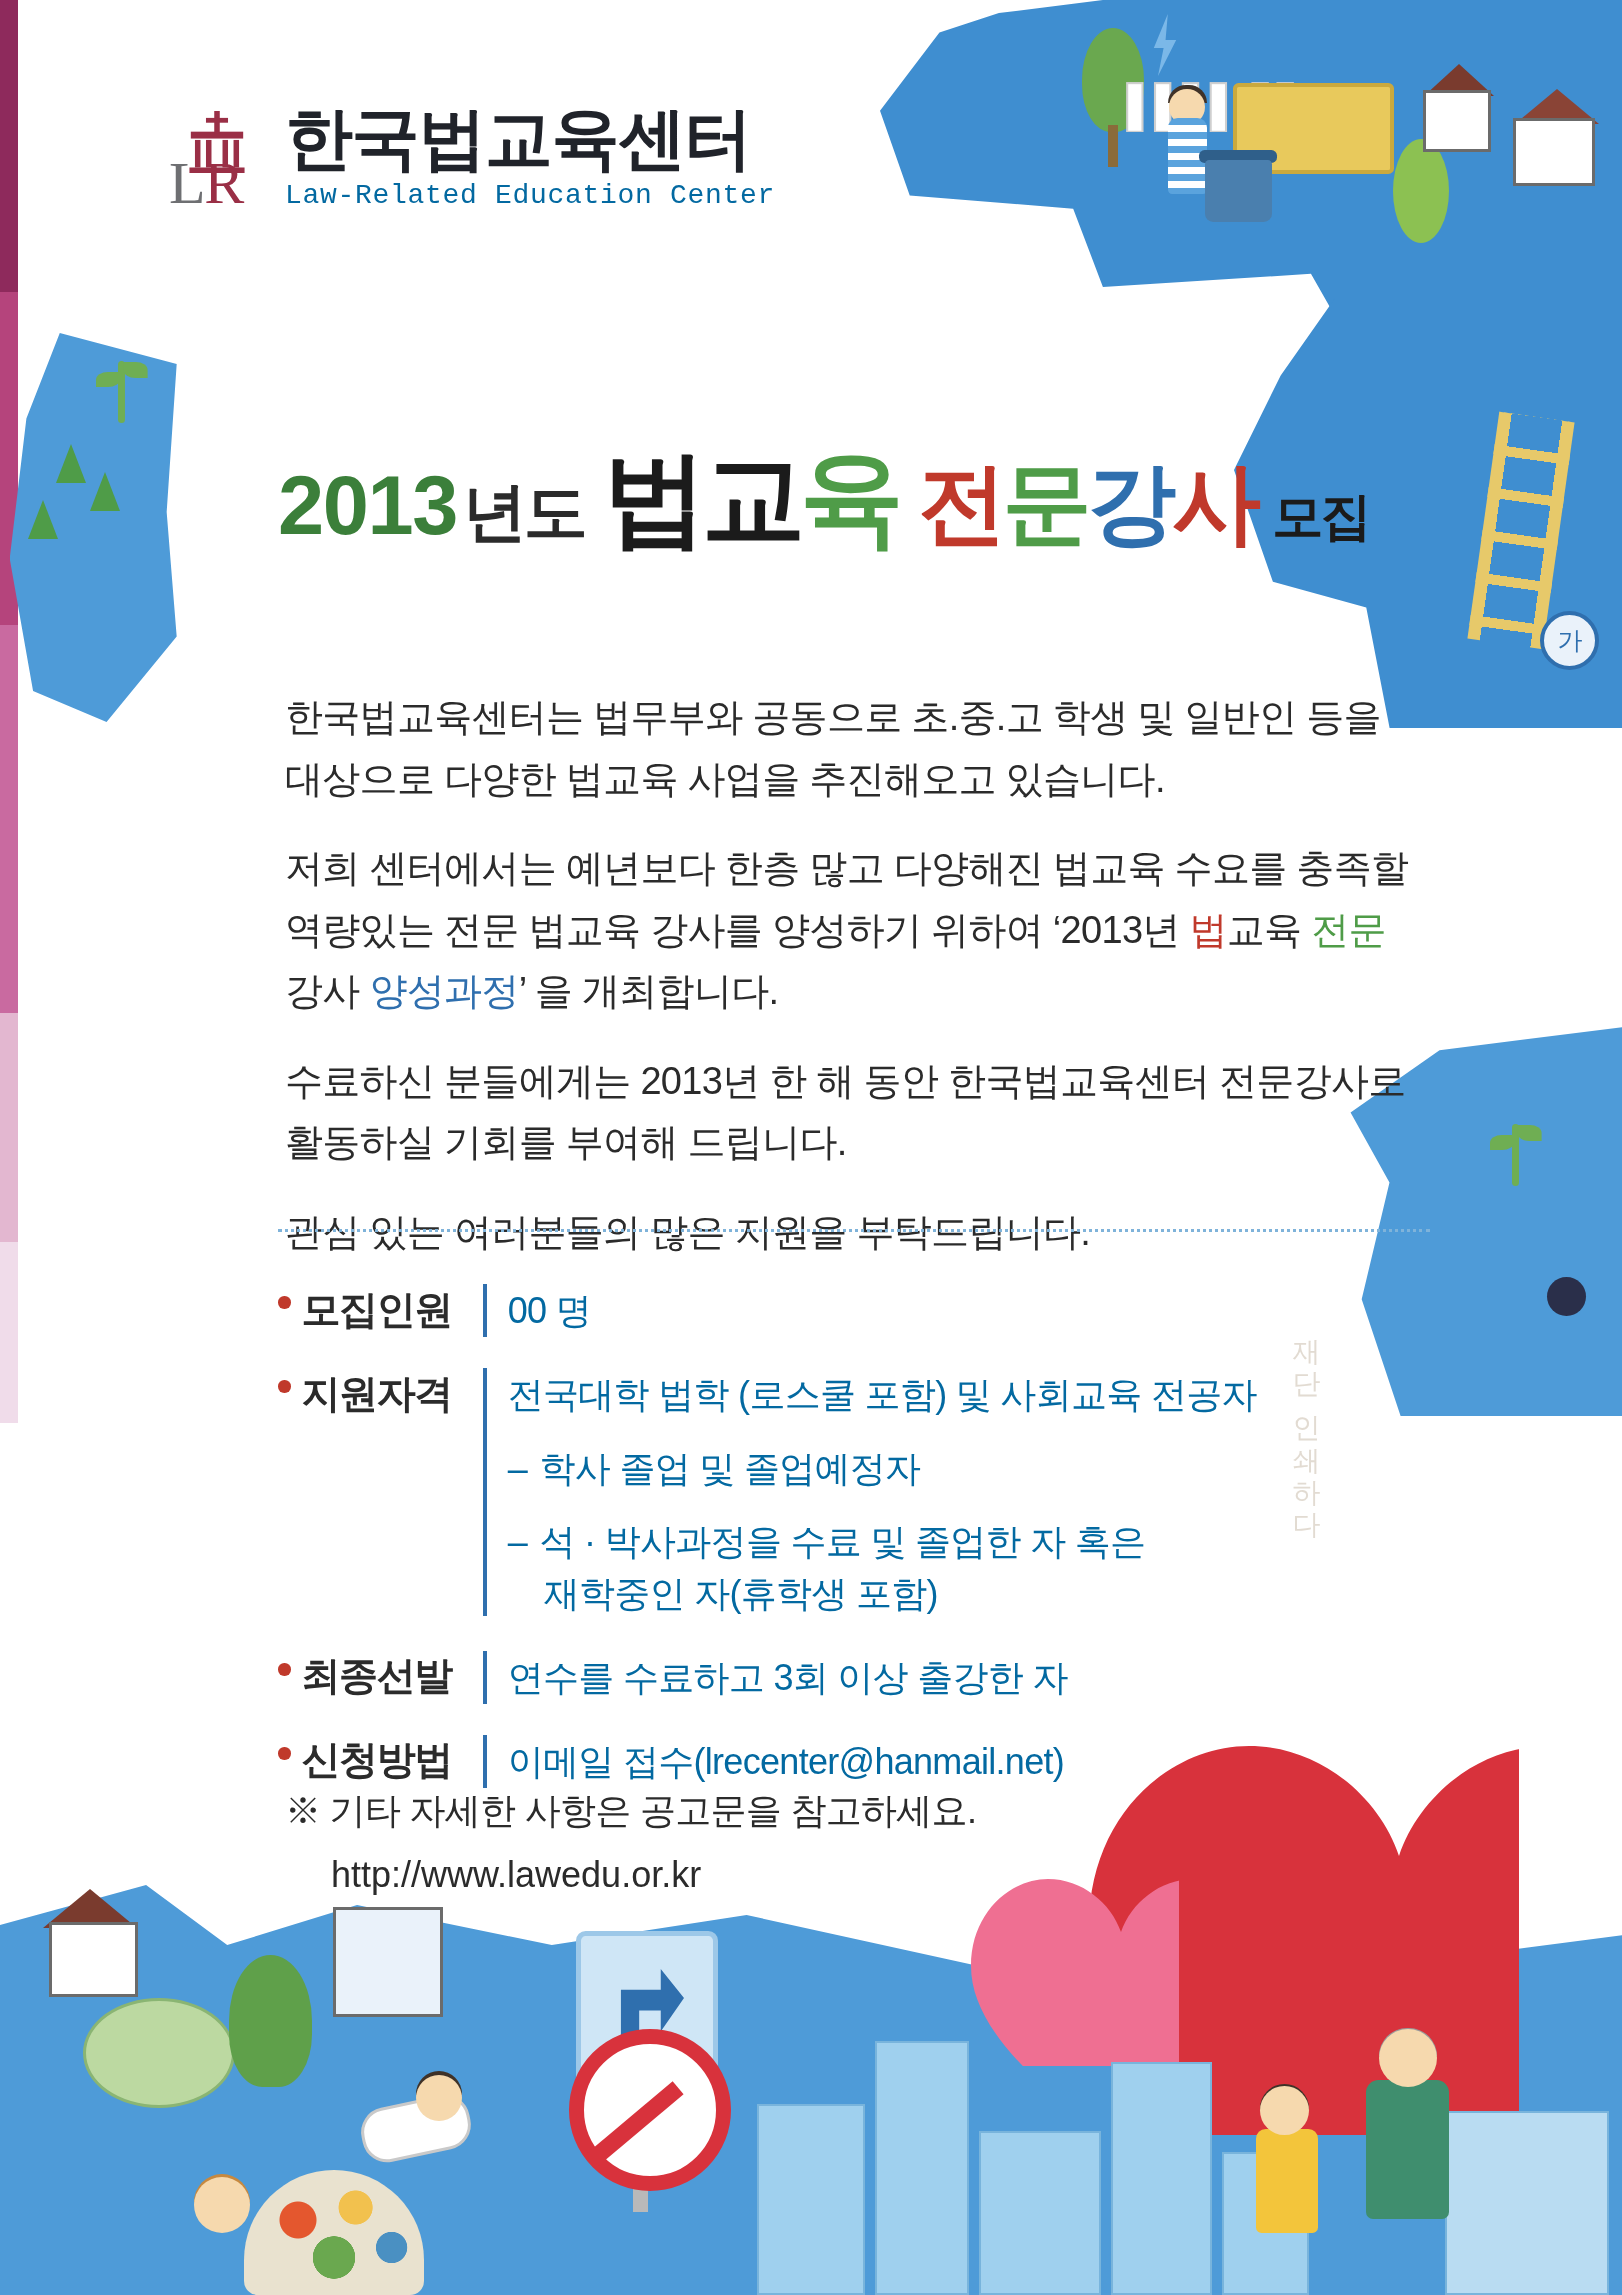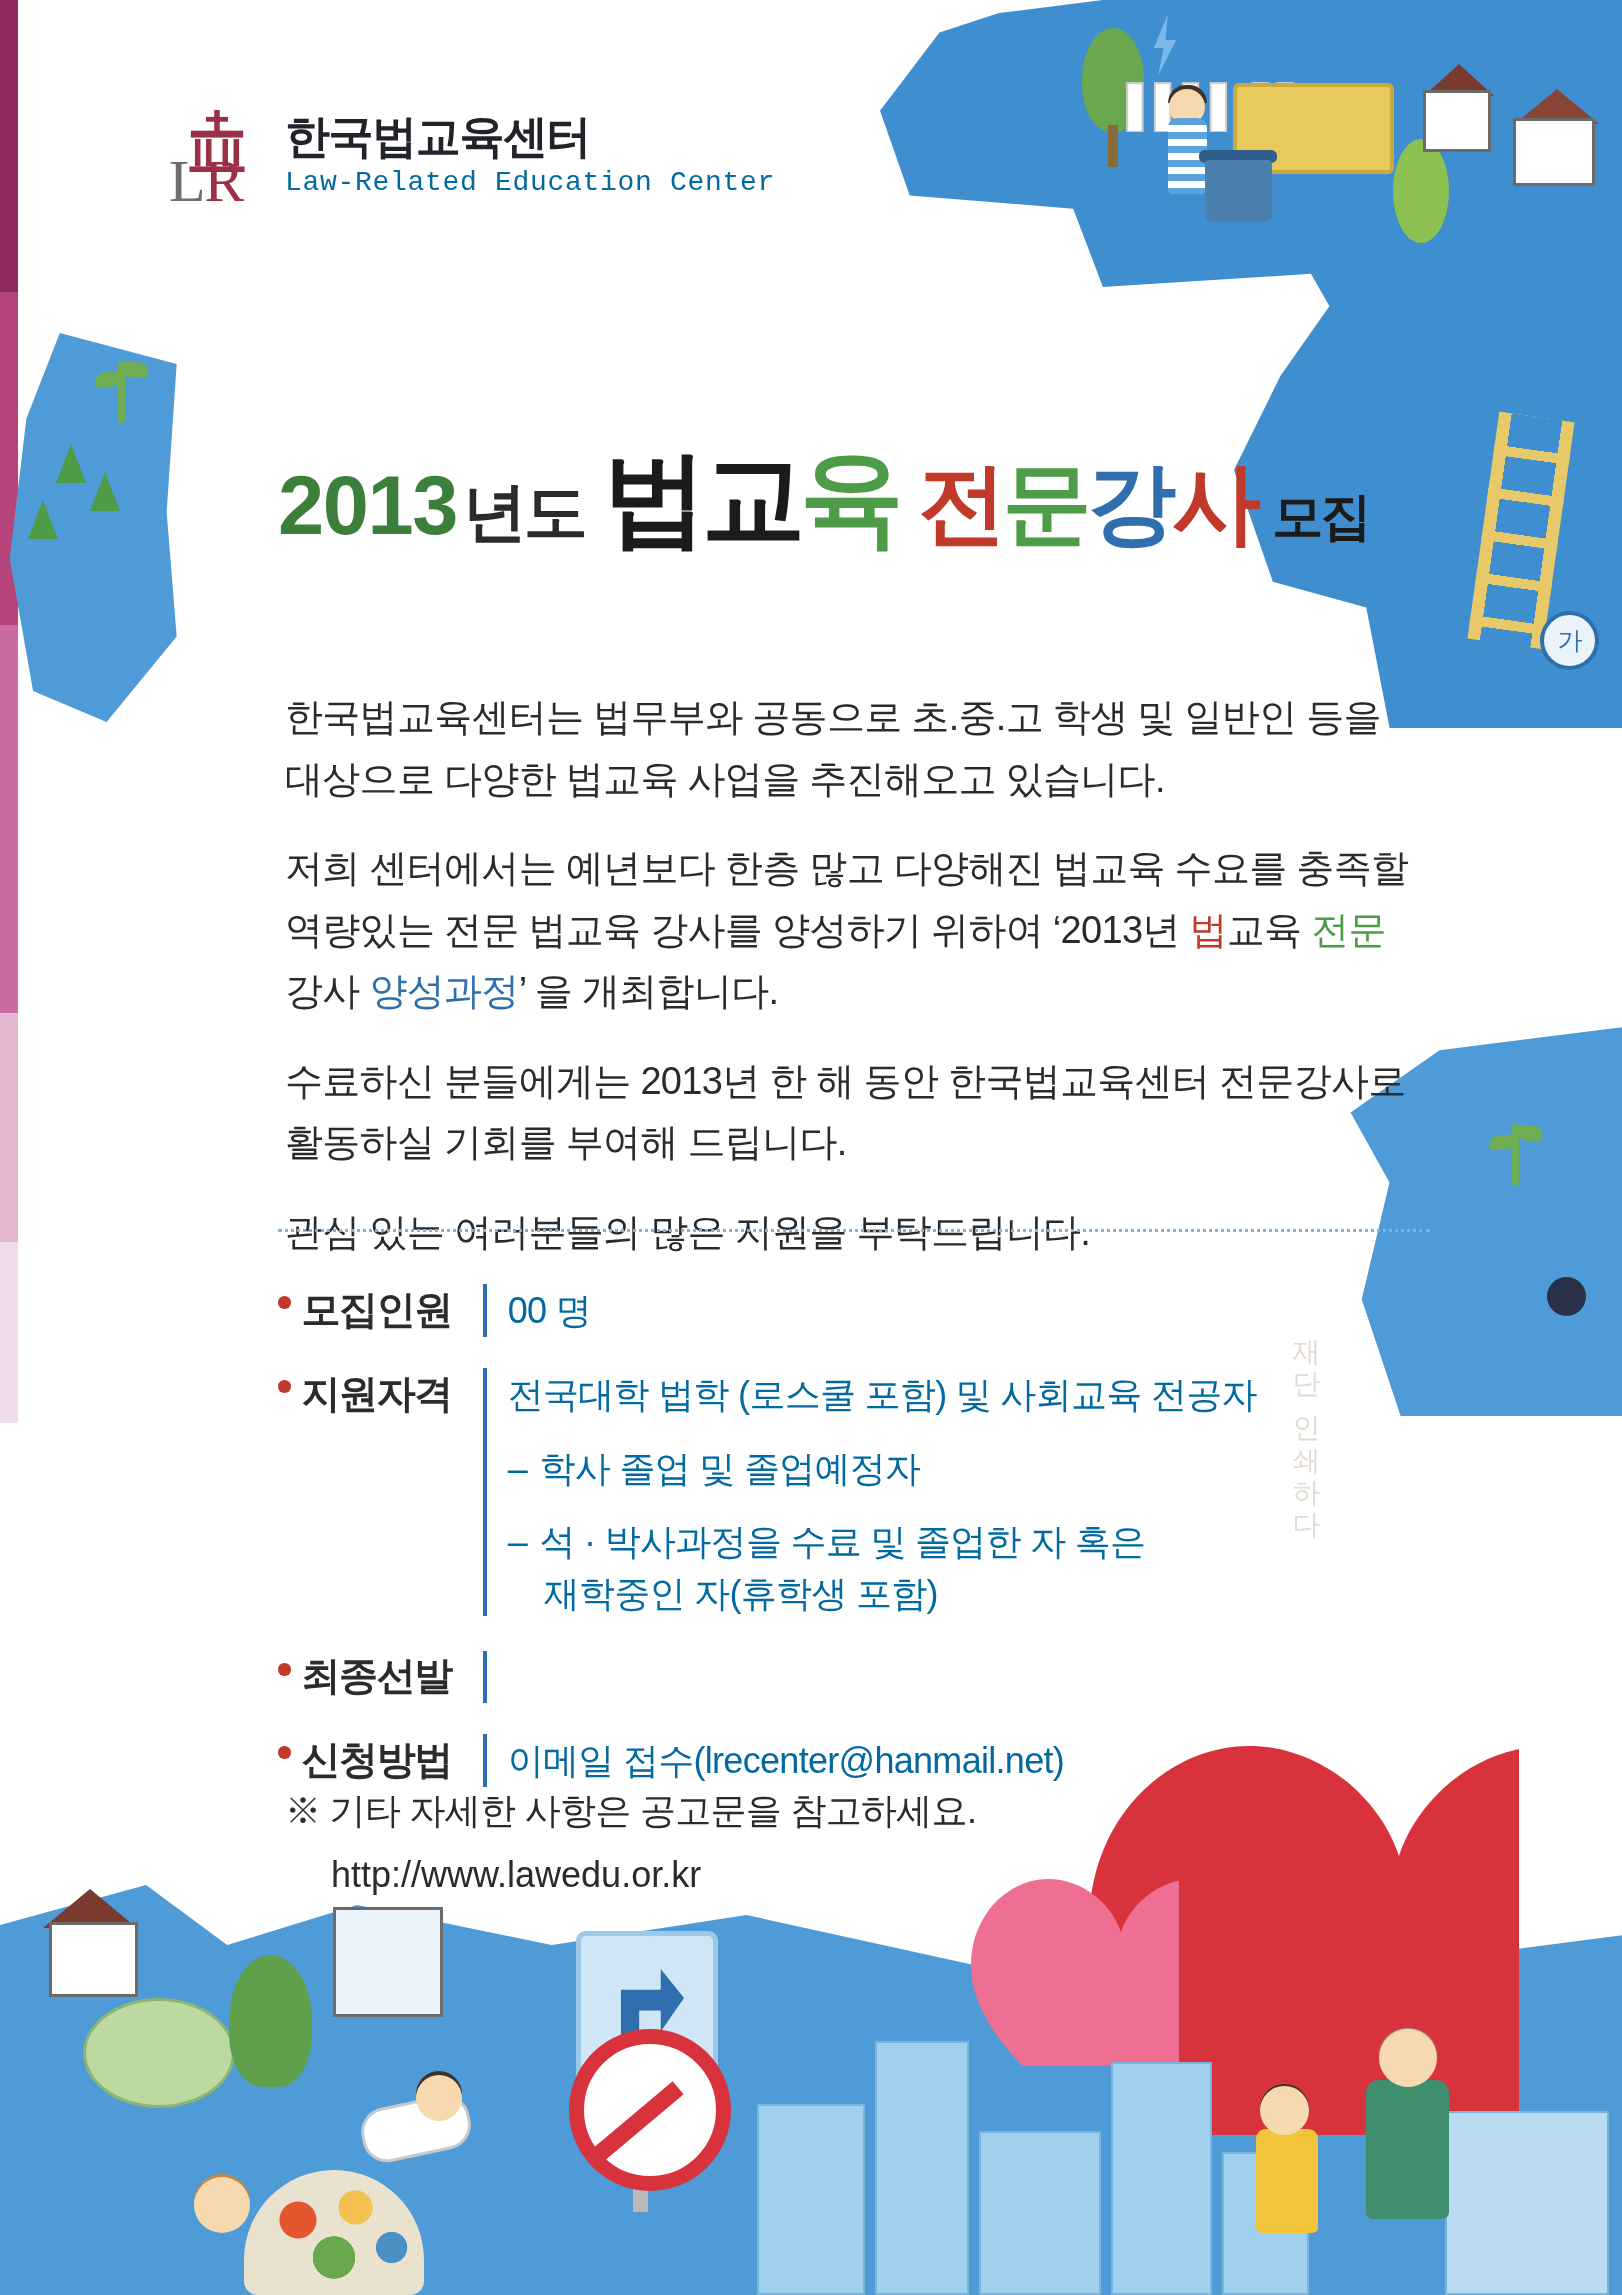--- a/index.html
+++ b/index.html
@@ -389,21 +389,21 @@
   }
   .logo-mark .lr .l { color: #6e6f72; }
   .logo-mark .lr .r { color: #9a2f46; }
   .logo-mark .bldg {
     position: absolute;
     left: 39px; top: 5.6px;
     width: 58px; height: 62px;
   }
   .logo-text .kr {
     font-family: "Liberation Sans", sans-serif;
-    font-size: 45px;
+    font-size: 68px;
     font-weight: bold;
     color: #20232a;
     letter-spacing: -1.4px;
     line-height: 1;
   }
   .logo-text .en {
     font-family: Liberation Mono, monospace;
     font-size: 28px;
     color: #0369a1;
     letter-spacing: 0.7px;
@@ -685,20 +685,21 @@
           <span>전국대학 법학 (로스쿨 포함) 및 사회교육 전공자</span>
           <span class="sub"><span class="dash">–</span><span>학사 졸업 및 졸업예정자</span></span>
           <span class="sub"><span class="dash">–</span><span>석 · 박사과정을 수료 및 졸업한 자 혹은</span><span class="indent">재학중인 자(휴학생 포함)</span></span>
         </span>
       </div>
 
       <div class="fact-row">
         <span class="fact-dot"></span>
         <span class="fact-label">최종선발</span>
         <span class="fact-bar"></span>
+        <span class="fact-value">연수를 수료하고 3회 이상 출강한 자</span>
       </div>
 
       <div class="fact-row">
         <span class="fact-dot"></span>
         <span class="fact-label">신청방법</span>
         <span class="fact-bar"></span>
         <span class="fact-value">이메일 접수(lrecenter@hanmail.net)</span>
       </div>
 
     </div>

